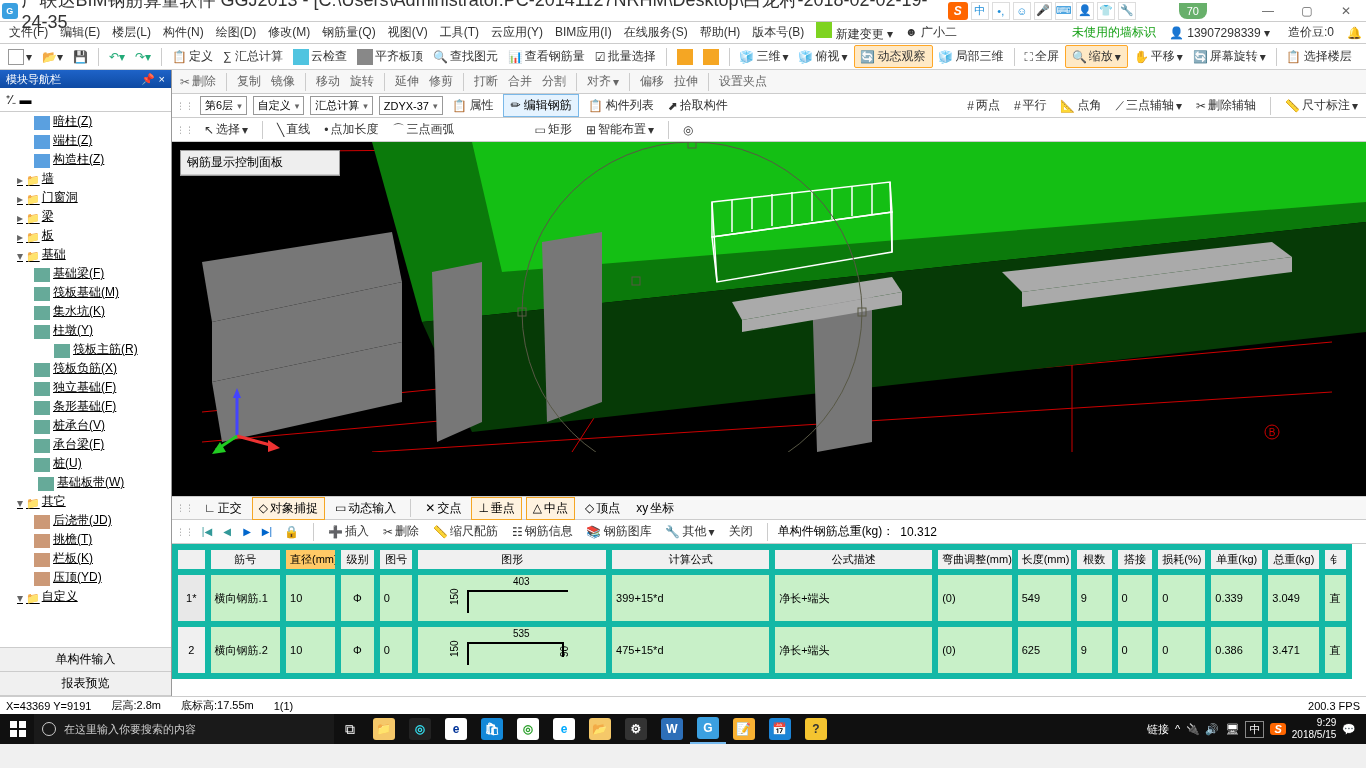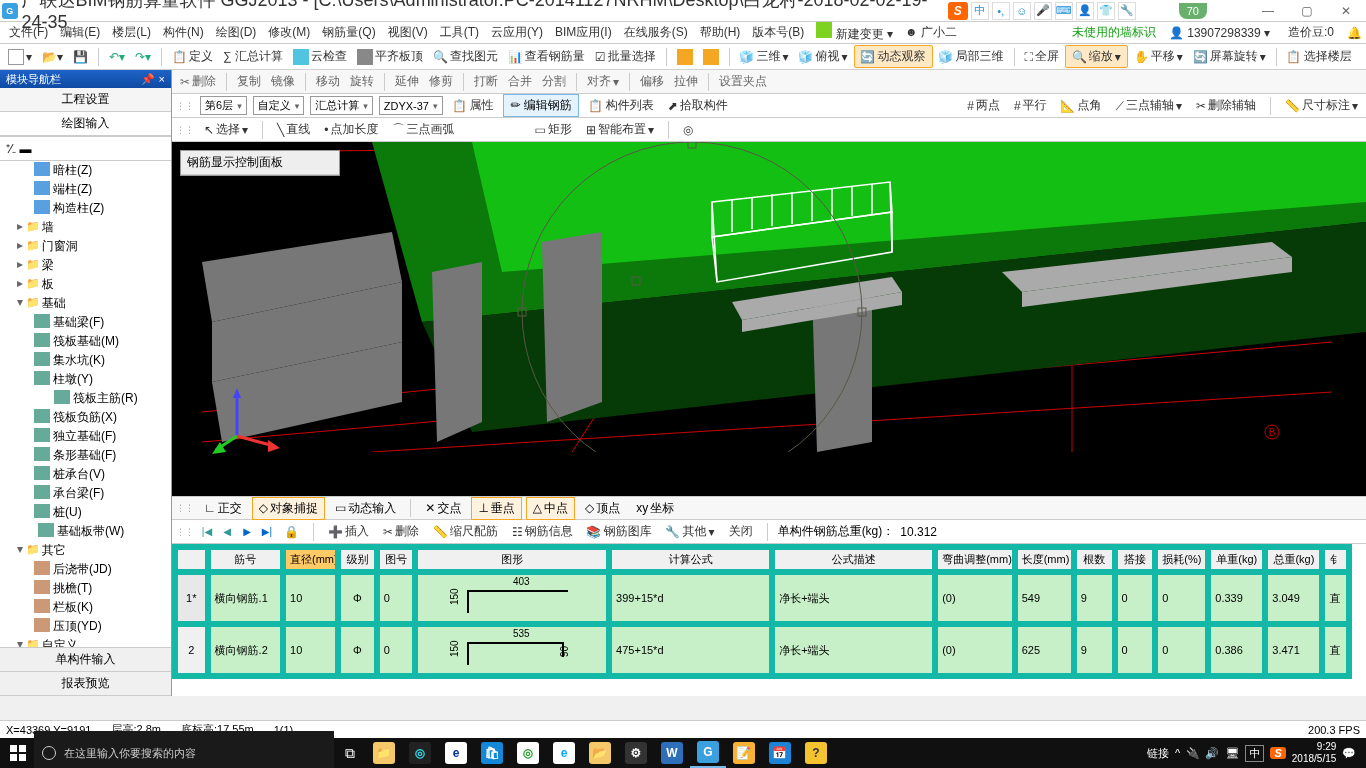--- a/index.html
+++ b/index.html
@@ -24,21 +24,21 @@
 .ticon.green { background: #7ed321; }
 .ticon.cyan { background: #50c4e0; }
 .layout { display: flex; height: 626px; }
 .leftpanel { width: 172px; background: #fff; border-right: 1px solid #999; display: flex; flex-direction: column; }
 .leftpanel .header { height: 18px; background: linear-gradient(#1e63c8,#0e4aa3); color: #fff; font-size: 11px; padding: 2px 6px; display:flex;align-items:center;justify-content:space-between;}
 .leftpanel .tabs { display: flex; flex-direction: column; border-bottom: 1px solid #ccc; }
 .leftpanel .tab { text-align: center; padding: 3px 0; border-bottom: 1px solid #ccc; background: #f5f5f5; }
 .leftpanel .tab.active { background: #fff; }
 .leftpanel .iconrow { padding: 3px 6px; border-bottom: 1px solid #ccc; }
 .tree { flex: 1; overflow-y: auto; font-size: 12px; }
-.tree .node { display: flex; align-items: flex-start; padding: 1px 0; white-space: nowrap; }
+.tree .node { display: flex; align-items: flex-end; padding: 1px 0; white-space: nowrap; text-decoration: underline; }
 .tree .nicon { width: 16px; height: 14px; margin-right: 3px; background: #f0c060; display:inline-block;}
 .tree .folder::before { content:"📁"; margin-right:2px; font-size:11px;}
 .tree .exp { width:12px; text-align:center; display:inline-block; color:#666;}
 .bottombtns { border-top: 1px solid #ccc; }
 .bottombtns div { text-align: center; padding: 3px; border-bottom: 1px solid #ccc; background: #f0f0f0; }
 .mainarea { flex: 1; display: flex; flex-direction: column; background: #fff; }
 .editbar { height: 24px; display: flex; align-items: center; padding: 0 4px; gap: 2px; border-bottom: 1px solid #ccc; background: #f7f7f7;}
 .editbar .item { padding: 2px 4px; color: #666; display:flex;align-items:center;gap:2px;}
 .selectbar { height: 24px; display: flex; align-items: center; padding: 0 4px; gap: 6px; border-bottom: 1px solid #ccc; }
 .selectbar .combo { border: 1px solid #999; padding: 1px 4px; height: 19px; background: #fff; font-size:11px; display:flex;align-items:center;}
@@ -59,25 +59,25 @@
 .grid { height: 152px; overflow: auto; }
 table { border-collapse: collapse; width: 1180px; table-layout:fixed; }
 th, td { border: 6px solid #14b8a6; padding: 2px 4px; font-size: 11px; height: 22px; overflow:hidden; white-space:nowrap;}
 th { background: #f0f0f0; font-weight: normal; }
 th.hl { background: #ffc966; }
 td { background: #c8f0c8; text-align:left;}
 td.rh { background: #f0f0f0; text-align:center;}
 tr.selrow td.rh { background: #e8e8e8; }
 tr:first-child td{height:48px;}
 tr:nth-child(2) td{height:48px;}
-.statusbar { height: 18px; background: #fff; display: flex; align-items: center; padding: 0 6px; font-size: 11px; gap: 20px; border-top:1px solid #ccc;margin-top:24px;}
+.statusbar { height: 18px; background: #fff; display: flex; align-items: center; padding: 0 6px; font-size: 11px; gap: 20px; border-top:1px solid #ccc;}
 .statusbar .right { margin-left: auto; }
 .taskbar { height: 30px; background: #101010; display: flex; align-items: center; padding: 0 2px; color: #fff; font-size: 11px; }
 .taskbar .start { width: 32px; height: 30px; display: flex; align-items: center; justify-content: center; }
-.taskbar .search { flex: 0 0 300px; display: flex; align-items: center; color: #ccc; padding-left: 8px; height:44px; background:#1a1a1a;}
+.taskbar .search { flex: 0 0 300px; display: flex; align-items: center; color: #ccc; padding-left: 8px; height:30px; background:#1a1a1a;}
 .taskbar .search .circ{width:14px;height:14px;border:1.5px solid #ccc;border-radius:50%;margin-right:8px;}
 .taskbar .tbicon { width: 32px; height: 30px; display: flex; align-items: center; justify-content: center; font-size:14px;}
 .taskbar .app { width:36px;height:30px;display:flex;align-items:center;justify-content:center;}
 .taskbar .app .sq{width:22px;height:22px;border-radius:3px;display:flex;align-items:center;justify-content:center;font-size:12px;font-weight:bold;}
 .taskbar .tray { margin-left: auto; display: flex; align-items: center; gap: 6px; padding: 0 8px; }
 .taskbar .clock { text-align: right; line-height: 1.2; font-size:10px;}
 .unused{color:#16a016;}
 .blue-link{color:#1976d2;}
 .svg3d{position:absolute;inset:0;}
 </style>
@@ -170,24 +170,20 @@
   <div class="tsep"></div>
   <span class="tbtn">📋 <span>选择楼层</span></span>
 </div>
 
 <div class="layout">
   <div class="leftpanel">
     <div class="header">
         <span>模块导航栏</span>
         <span>📌 ×</span>
       </div>
-    <div class="tabs">
-      <div class="tab">工程设置</div>
-      <div class="tab active">绘图输入</div>
-    </div>
     <div class="iconrow">
       <span>⁺⁄₋</span>
       <span>▬</span>
     </div>
     <div class="tree">
       <div class="node" style="padding-left:34px;"><span class="nicon" style="background:#5aa0e0;"></span>暗柱(Z)</div>
       <div class="node" style="padding-left:34px;"><span class="nicon" style="background:#5aa0e0;"></span>端柱(Z)</div>
       <div class="node" style="padding-left:34px;"><span class="nicon" style="background:#5aa0e0;"></span>构造柱(Z)</div>
       <div class="node" style="padding-left:14px;"><span class="exp">▸</span><span class="folder"></span>墙</div>
       <div class="node" style="padding-left:14px;"><span class="exp">▸</span><span class="folder"></span>门窗洞</div>

